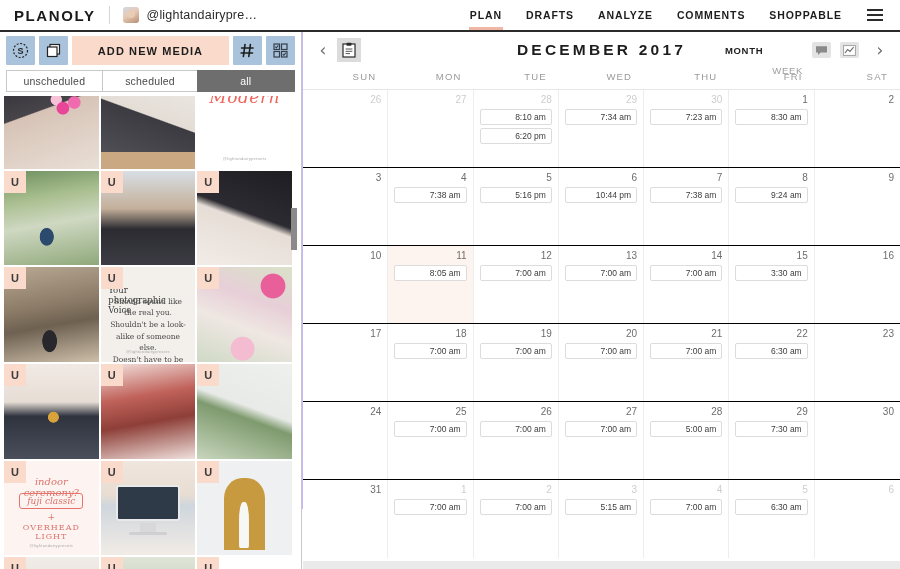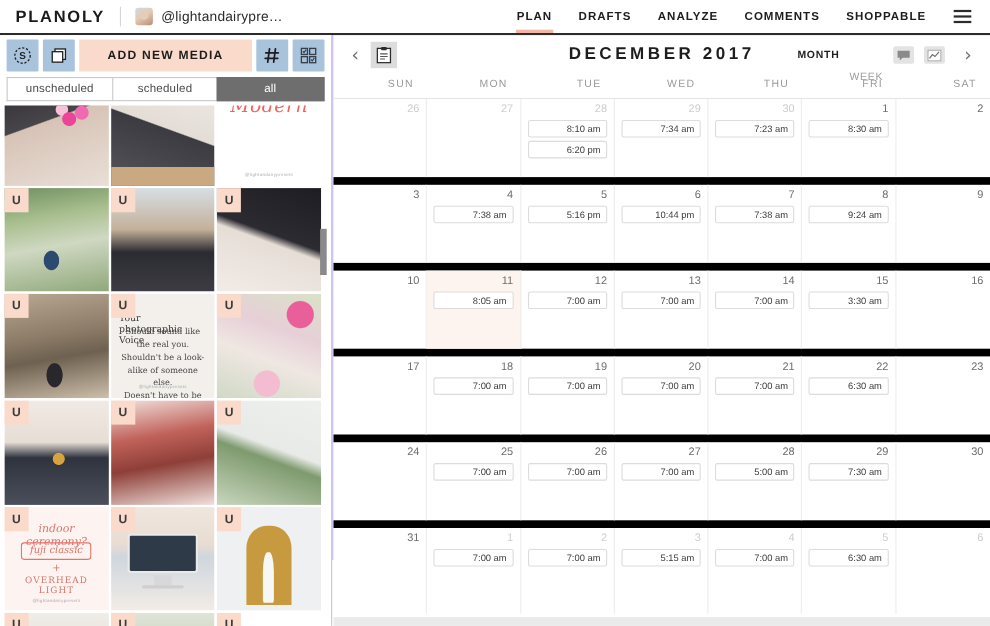--- a/index.html
+++ b/index.html
@@ -140,21 +140,21 @@
   .mw{ font-size:9.5px; letter-spacing:.7px; cursor:pointer; }
   .mw.on{ color:#1d1d1d; font-weight:bold;}
   .mw.off{ color:#9d9d9d;margin-top:40px;}
   .sqbtn{ width:19px; height:16px; background:#e3e3e3; display:flex; align-items:center; justify-content:center;
           cursor:pointer; border-radius:2px;}
 
   .dow{ display:grid; grid-template-columns:repeat(7,1fr); height:22px; border-bottom:1px solid #e6e6e6;}
   .dow div{ font-size:9.5px; color:#9a9a9a; letter-spacing:1.2px; text-align:right; padding-right:12px;
             line-height:18px;}
   .weeks{ }
-  .week{ display:grid; grid-template-columns:repeat(7,1fr); height:78px; border-bottom:7px solid #000000;}
+  .week{ display:grid; grid-template-columns:repeat(7,1fr); height:78px; border-bottom:1px solid #000000;}
   .day{ border-right:1px solid #ededed; padding:4px 6px 0 6px; position:relative; cursor:pointer;}
   .day:first-child{ border-left:none; }
   .day:last-child{ border-right:none; }
   .day.out .dnum{ color:#cdcdcd; }
   .day.hl{ background:#fdf3ef; }
   .dnum{ font-size:10px; color:#6d6d6d; text-align:right; display:block; margin-bottom:4px;}
   .slot{
     border:1px solid #dcdcdc; background:#fff; height:16px; border-radius:2px;
     display:flex; align-items:center; justify-content:flex-end; padding-right:5px;
     font-size:8.5px; color:#3c3c3c; margin-bottom:3px; cursor:pointer;

